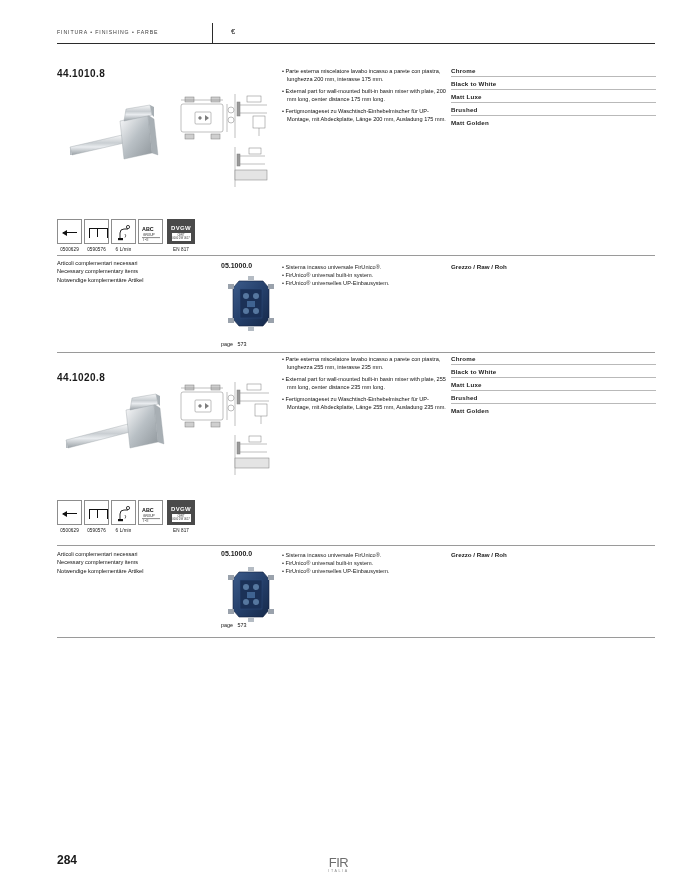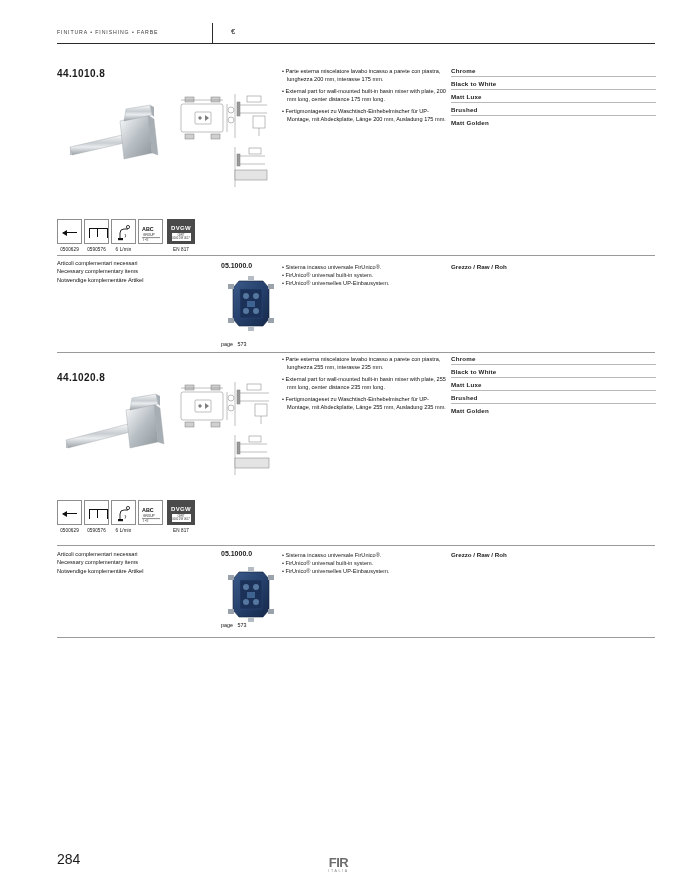--- a/index.html
+++ b/index.html
@@ -157,28 +157,28 @@
   }
   .comp-code { font-size: 7px; font-weight: bold; }
   .comp-bullets { font-size: 5.6px; line-height: 8.1px; width: 175px; }
   .comp-bullets p { margin: 0; padding-left: 5px; text-indent: -5px; }
   .comp-fin { font-size: 6.2px; font-weight: bold; }
   .page-ref { font-size: 5.4px; color: #111; }
 
   
   .footer-num {
     position: absolute; left: 57px; bottom: 20px;
-    font-size: 14px; font-weight: normal;
+    font-size: 12px; font-weight: bold;
   }
   .logo {
     position: absolute; left: 0; right: 0; bottom: 14px;
     text-align: center;
   }
   .logo-main {
-    font-size: 13px; font-weight: bold; color: #6d6d6d;
+    font-size: 13px; font-weight: normal; color: #6d6d6d;
     letter-spacing: -0.5px; line-height: 12px;
   }
   .logo-sub {
     font-size: 3.6px; color: #8a8a8a; letter-spacing: 1.6px;
   }
 
   
   .prod-img { position: absolute; }
   .tech-img { position: absolute; }
   .firunico { position: absolute; }

